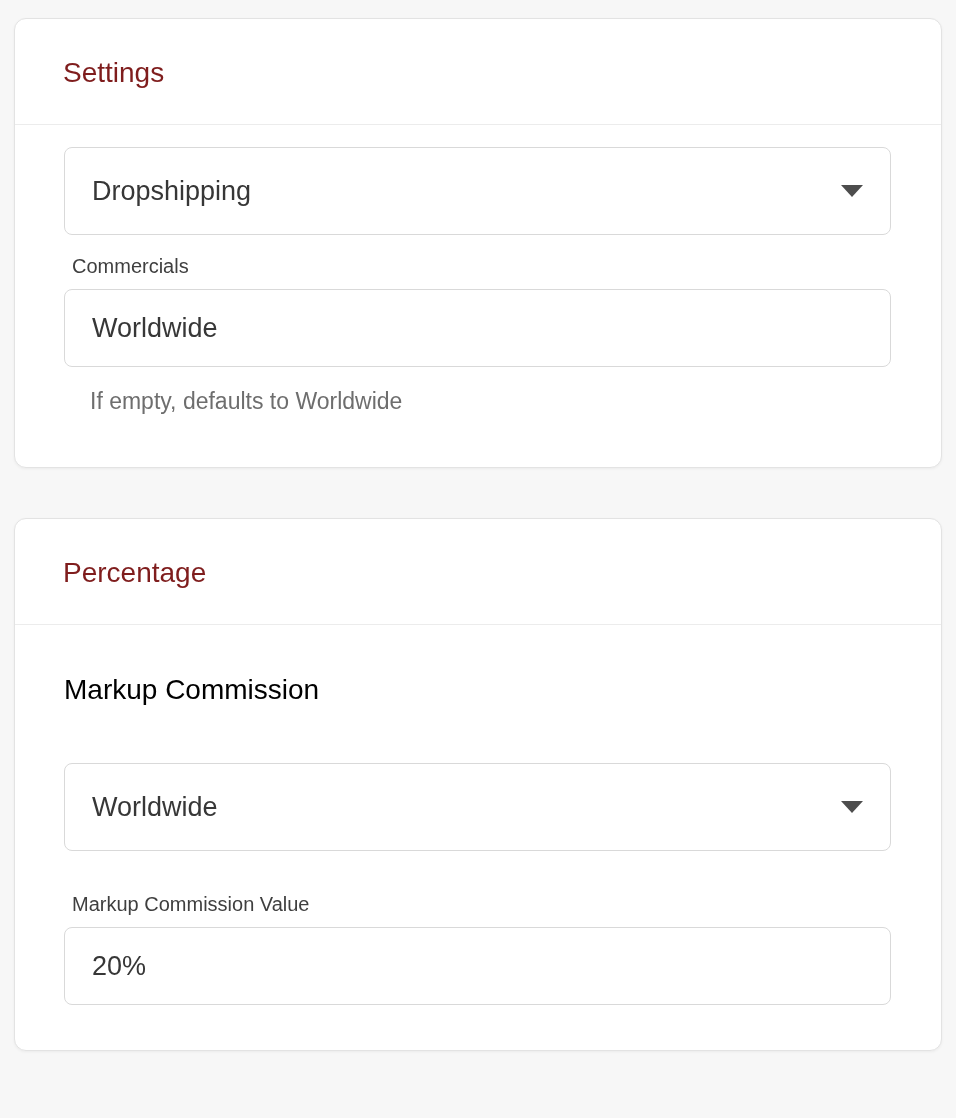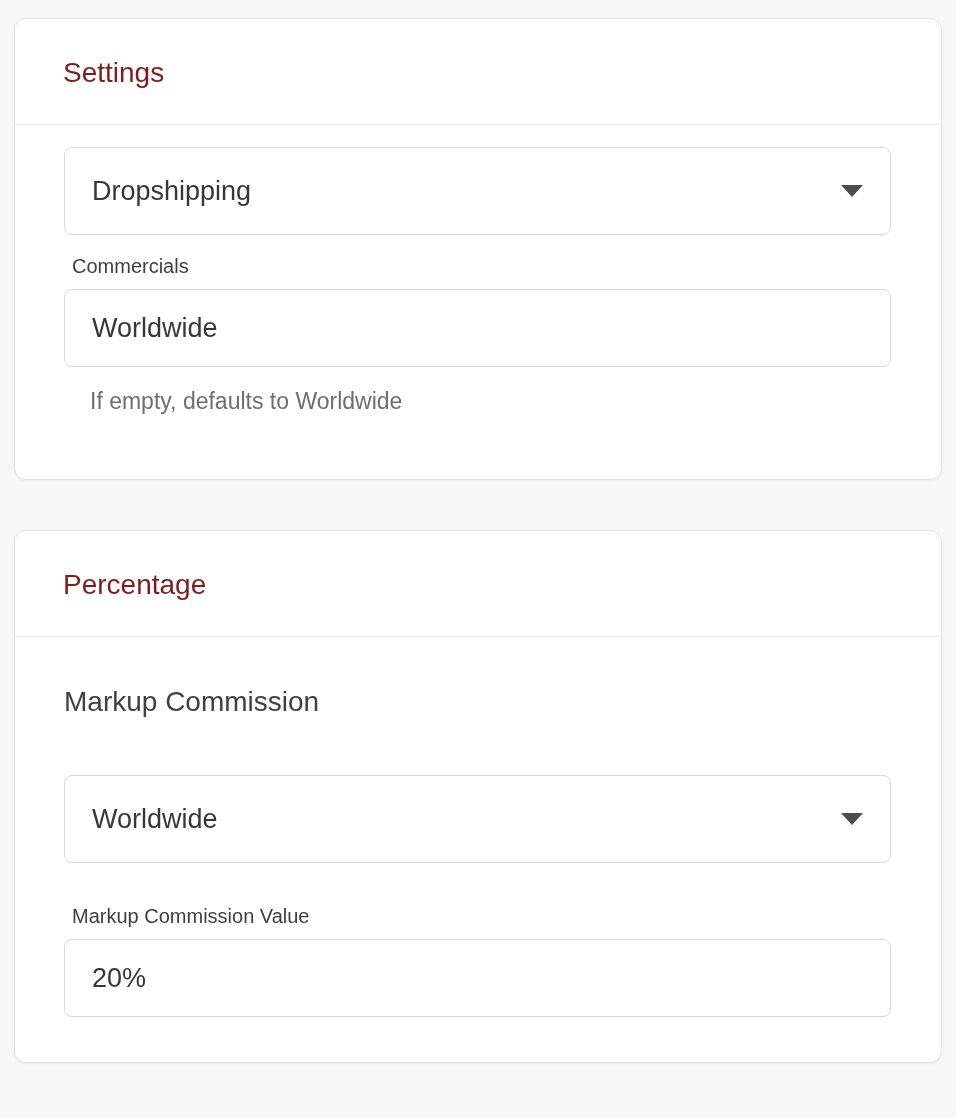--- a/index.html
+++ b/index.html
@@ -37,21 +37,21 @@
   .card-body {
     padding: 22px 50px 52px 49px;
   }
   .card-body.commercials-body {
     padding: 48px 50px 45px 49px;
   }
   .section-title {
     margin: 0 0 56px 0;
     font-size: 28px;
     font-weight: 400;
-    color: #404040;
+    color: #000000;
     line-height: 34px;
   }
   .field + .field { margin-top: 18px; }
   .field + .field.gap-lg { margin-top: 40px; }
   .field-label {
     display: block;
     margin: 0 0 10px 8px;
     font-size: 20px;
     color: #3f3f3f;
     line-height: 26px;
@@ -86,21 +86,21 @@
     background: #ffffff;
     border: 1px solid #d9d9d9;
     border-radius: 8px;
     padding: 0 27px;
     font-size: 27px;
     color: #373737;
     font-family: "Liberation Sans", "DejaVu Sans", sans-serif;
     outline: none;
   }
   .helper-text {
-    margin: 20px 0 12px 26px;
+    margin: 20px 0 0 26px;
     font-size: 23px;
     color: #6e6e6e;
     line-height: 28px;
   }
 </style>
 </head>
 <body>
 
 <div class="page">
 

